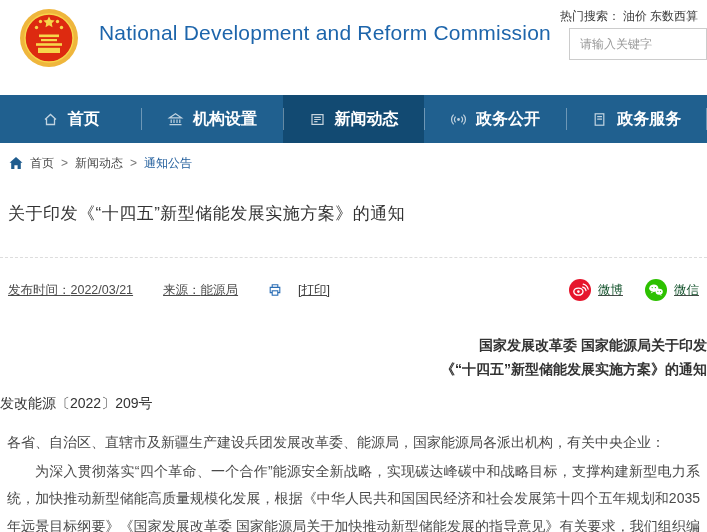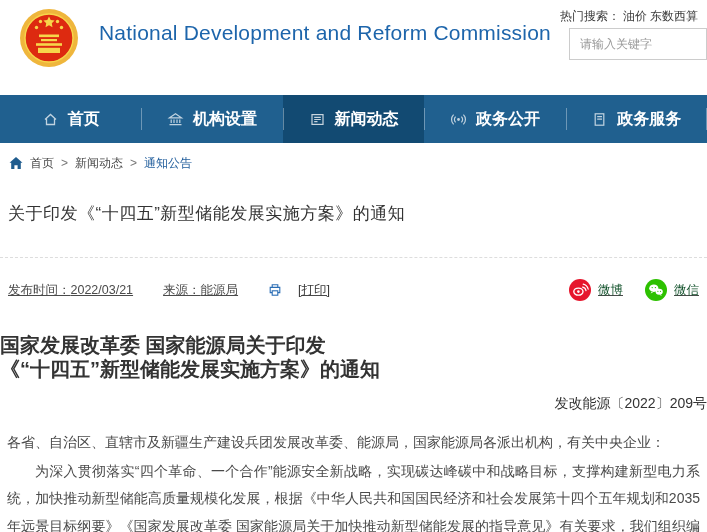--- a/index.html
+++ b/index.html
@@ -33,22 +33,22 @@
   .breadcrumb a.current{color:#1f5c9b;font-weight:normal;}
   
   .page-title{position:absolute;top:202px;left:8px;margin:0;font-size:17px;font-weight:normal;color:#333;letter-spacing:0.5px;}
   .dashed{position:absolute;top:257px;left:0;width:707px;border-top:1px dashed #ddd;}
   .meta-row{position:absolute;top:276px;left:8px;right:8px;height:28px;display:flex;align-items:center;font-size:12.5px;color:#4a4a4a;text-decoration:underline;}
   .meta-item{margin-right:30px;}
   .print-btn{display:flex;align-items:center;gap:16px;color:#3a3a3a;cursor:pointer;}
   .share-group{margin-left:auto;display:flex;align-items:center;gap:22px;}
   .share-btn{display:flex;align-items:center;gap:7px;color:#14532d;cursor:pointer;}
   
-  .doc-title{position:absolute;top:333px;left:0;width:707px;text-align:left;font-size:20px;font-weight:bold;color:#333;line-height:24px;}
-  .doc-number{position:absolute;top:395px;left:0;width:707px;text-align:right;font-size:14px;color:#333;}
+  .doc-title{position:absolute;top:333px;left:0;width:707px;text-align:right;font-size:14px;font-weight:bold;color:#333;line-height:24px;}
+  .doc-number{position:absolute;top:395px;left:0;width:707px;text-align:left;font-size:14px;color:#333;}
   .doc-body{position:absolute;top:428px;left:6px;width:695px;font-size:14px;color:#4a4a4a;line-height:27.5px;text-align:justify;}
   .doc-body p{margin:1px;}
   .doc-body p.indent{text-indent:2em;}
 </style>
 </head>
 <body>
 
 <div class="page">
 
   <header class="site-header">

